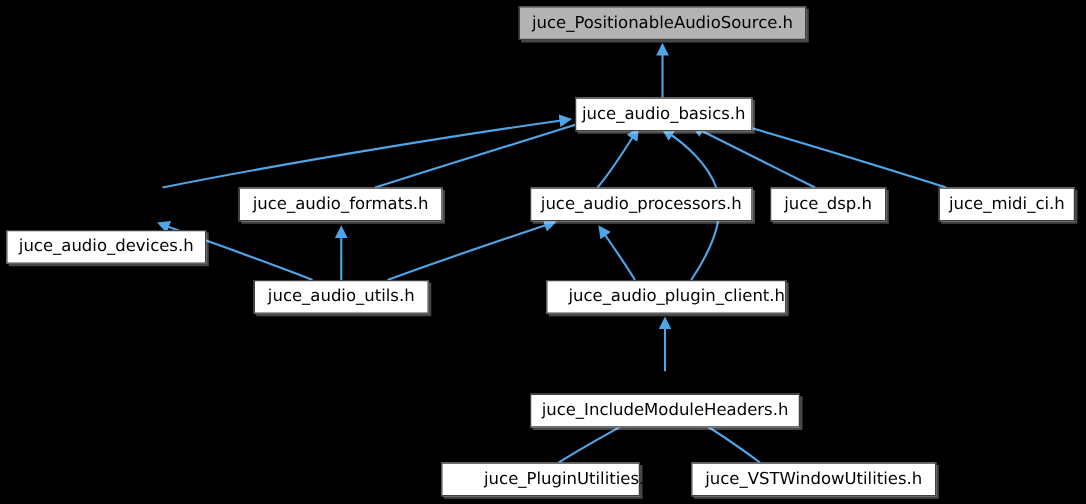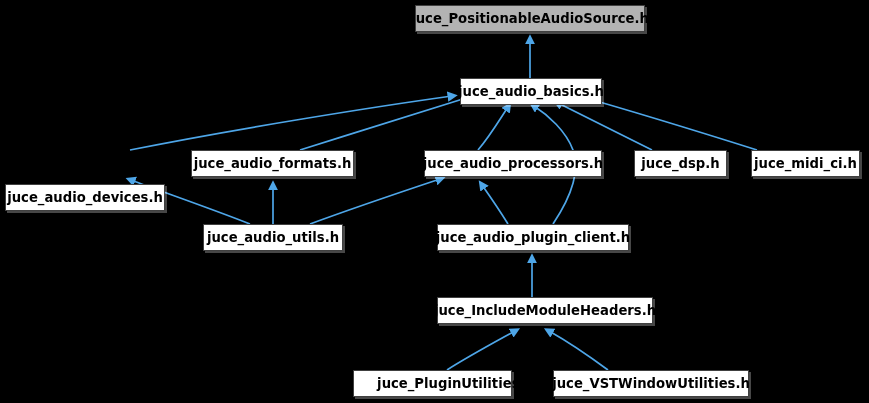--- a/index.html
+++ b/index.html
@@ -4,21 +4,21 @@
 <style>
   html,body{margin:0;padding:0;background:#000;}
   #page{position:relative;width:869px;height:403px;background:#000;overflow:hidden;
         font-family:"DejaVu Sans","Liberation Sans",sans-serif;}
   #graph{position:absolute;inset:0;width:869px;height:403px;}
   .node-box{position:absolute;box-sizing:border-box;display:flex;align-items:center;
             justify-content:center;border:1px solid #404040;background:#fff;color:#000;
             font-size:13.2px;line-height:1;white-space:nowrap;
             box-shadow:2px 2px 0 rgba(255,255,255,0.28);}
   .node-box.current{background:#b3b3b3;border-color:#404040;}
-  .node-label{pointer-events:none;font-weight:bold;}
+  .node-label{pointer-events:none;}
 </style>
 </head>
 <body>
 
 <div id="page">
   <svg id="graph" viewBox="0 0 869 403" xmlns="http://www.w3.org/2000/svg">
     <defs>
       <marker id="arrow" markerWidth="9" markerHeight="9" refX="2.6" refY="3" orient="auto" markerUnits="strokeWidth">
         <path d="M0,0 L0,6 L6,3 z" fill="#4ea6e8"></path>
       </marker>
@@ -49,33 +49,33 @@
       </div>
       <div class="node-box" style="left: 5px; top: 150px; width: 160px; height: 27px; margin-top: 34px;">
         <span class="node-label">juce_audio_devices.h</span>
       </div>
       <div class="node-box" style="left: 191px; top: 150px; width: 163px; height: 27px; align-items: center;">
         <span class="node-label">juce_audio_formats.h</span>
       </div>
       <div class="node-box" style="left: 380px; top: 150px; width: 178px; height: 27px; margin-left: 44px;">
         <span class="node-label">juce_audio_processors.h</span>
       </div>
-      <div class="node-box" style="left: 634px; top: 150px; width: 93px; height: 27px;">
+      <div class="node-box" style="left: 616px; top: 150px; width: 93px; height: 27px;">
         <span class="node-label">juce_dsp.h</span>
       </div>
       <div class="node-box" style="left: 751px; top: 150px; width: 109px; height: 27px;">
         <span class="node-label">juce_midi_ci.h</span>
       </div>
       <div class="node-box" style="left: 203px; top: 224px; width: 140px; height: 27px; align-items: center;">
         <span class="node-label">juce_audio_utils.h</span>
       </div>
-      <div class="node-box" style="left: 437px; top: 224px; width: 192px; height: 27px;">
+      <div class="node-box" style="left: 437px; top: 224px; width: 192px; height: 27px; justify-content: flex-end;">
         <span class="node-label">juce_audio_plugin_client.h</span>
       </div>
-      <div class="node-box" style="left: 424px; top: 297px; width: 216px; height: 27px; margin-left: 13px;">
+      <div class="node-box" style="left: 424px; top: 315px; width: 216px; height: 27px;">
         <span class="node-label">juce_IncludeModuleHeaders.h</span>
       </div>
       <div class="node-box" style="left: 353px; top: 370px; width: 159px; height: 27px; padding-left: 46px;">
         <span class="node-label">juce_PluginUtilities.h</span>
       </div>
       <div class="node-box" style="left: 553px; top: 370px; width: 196px; height: 27px;">
         <span class="node-label">juce_VSTWindowUtilities.h</span>
       </div>
     </div>
 </div>

